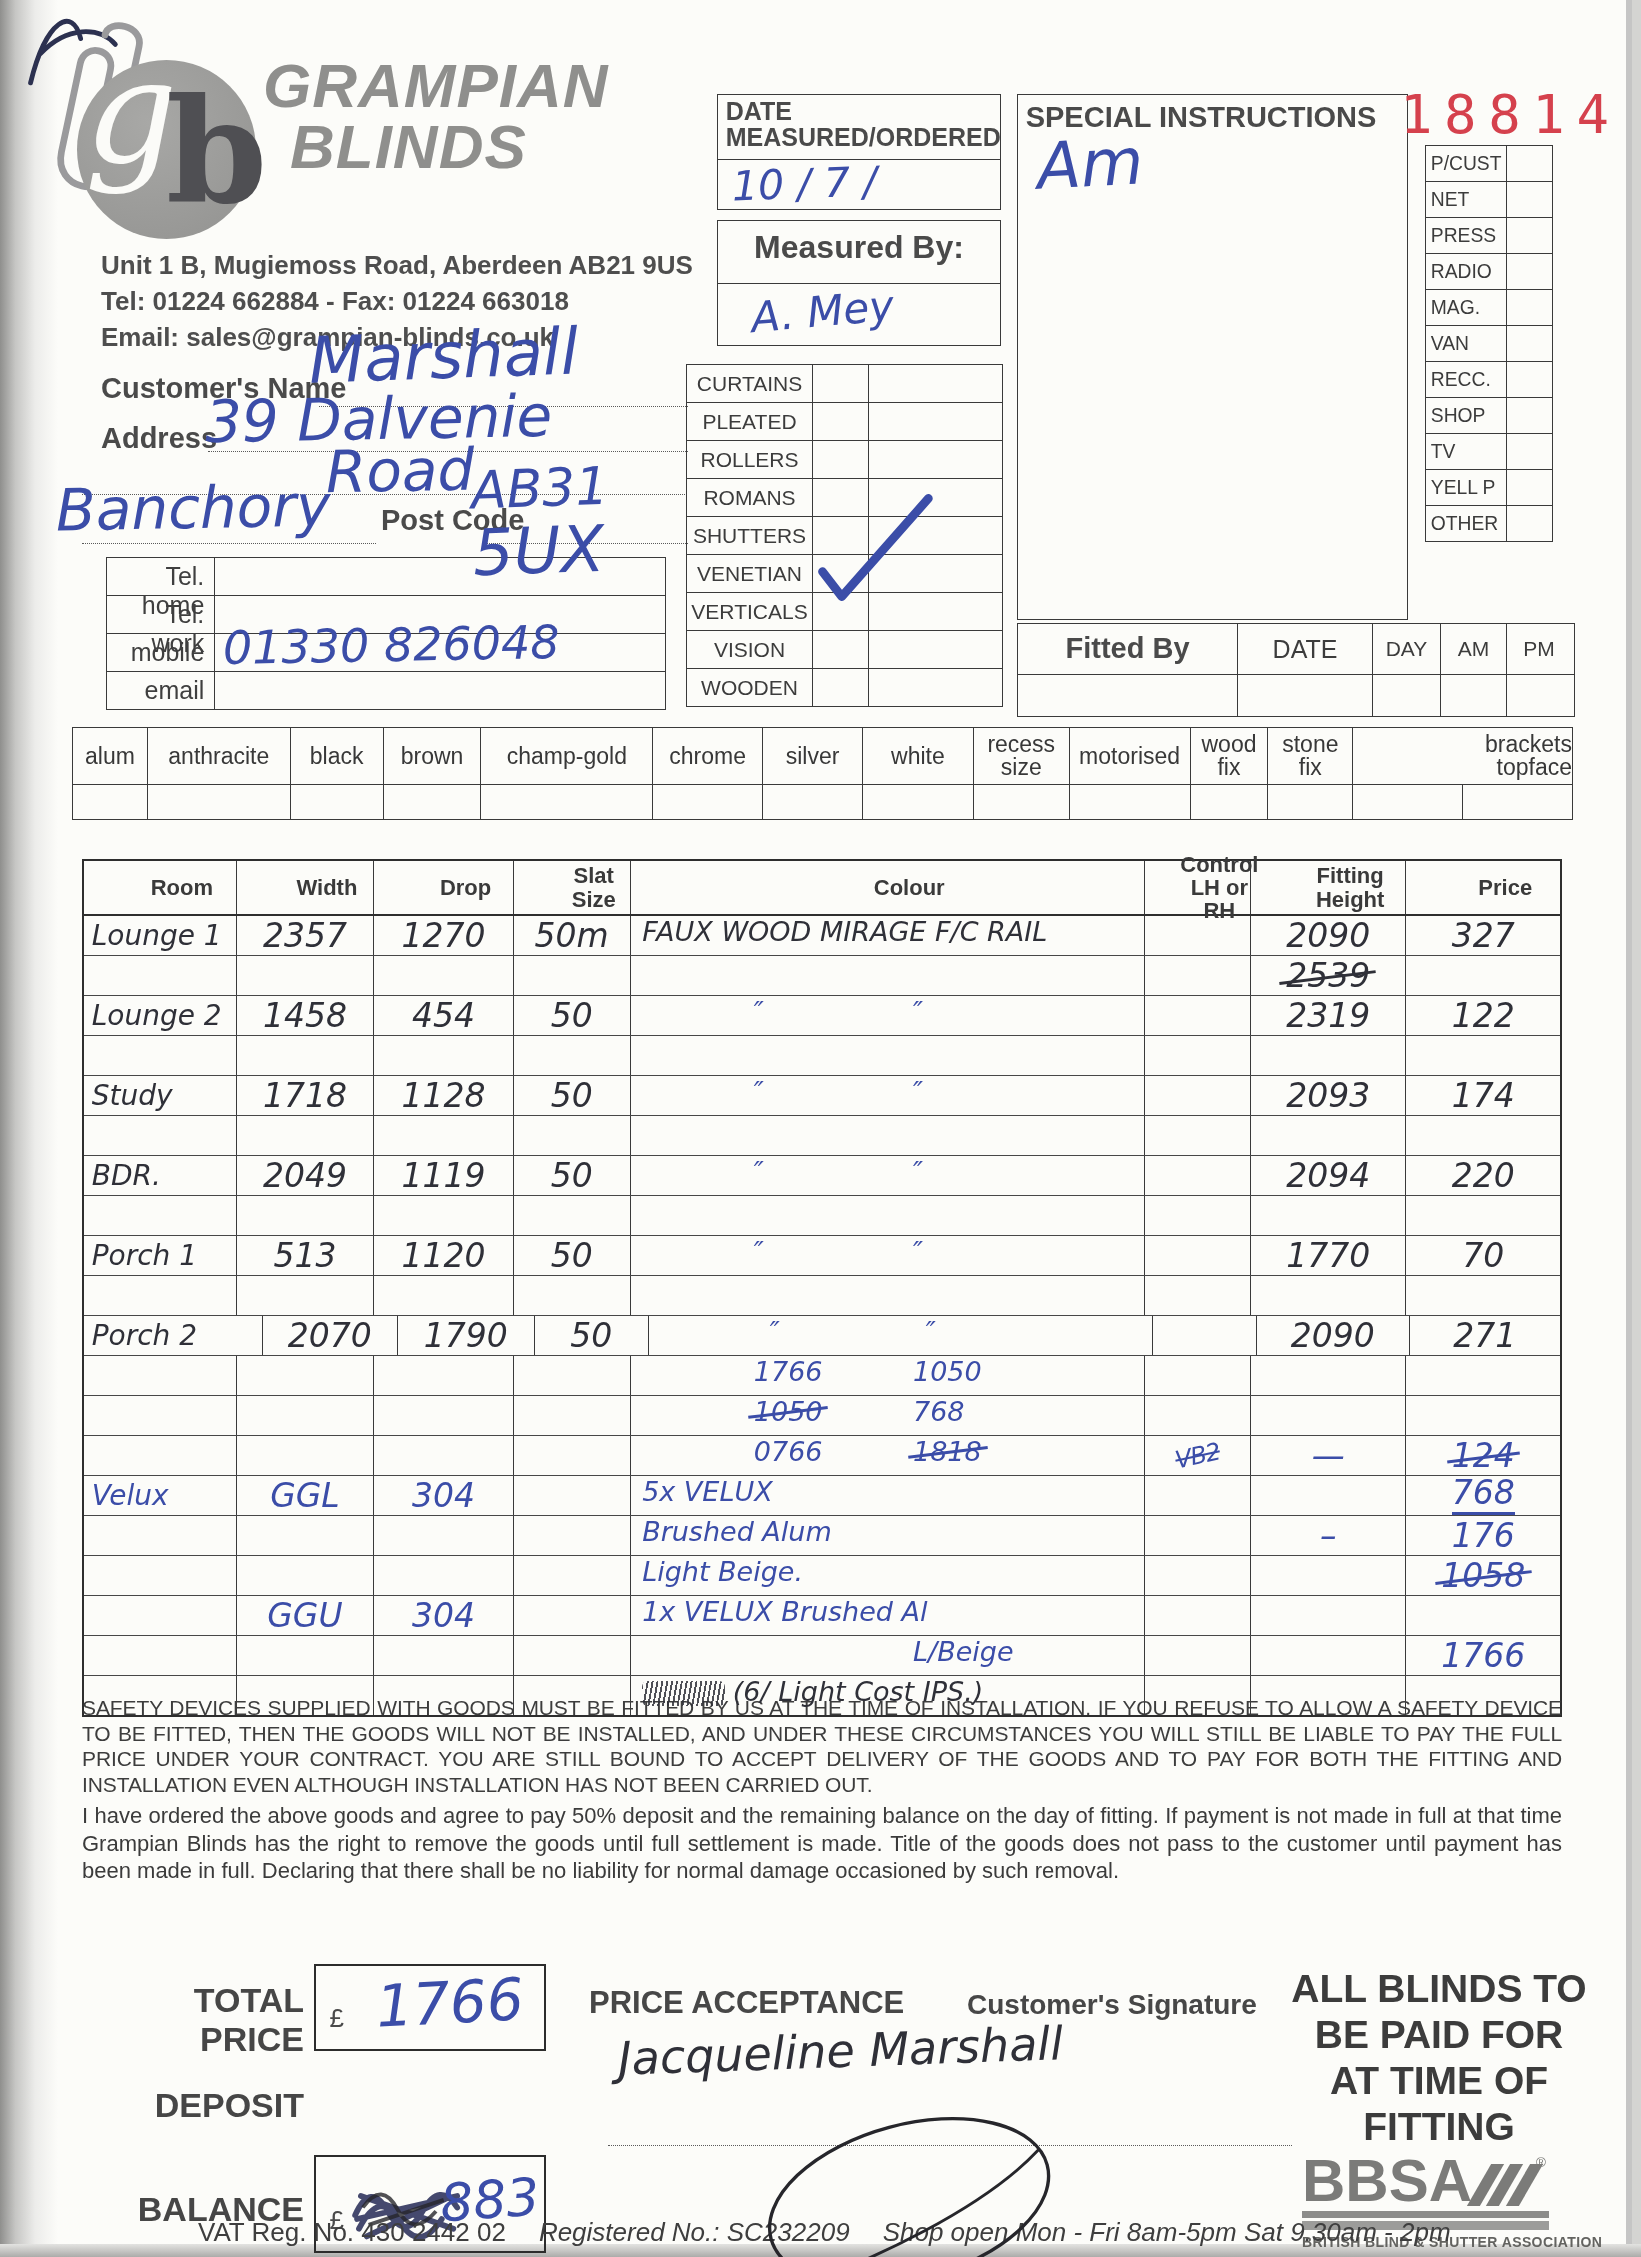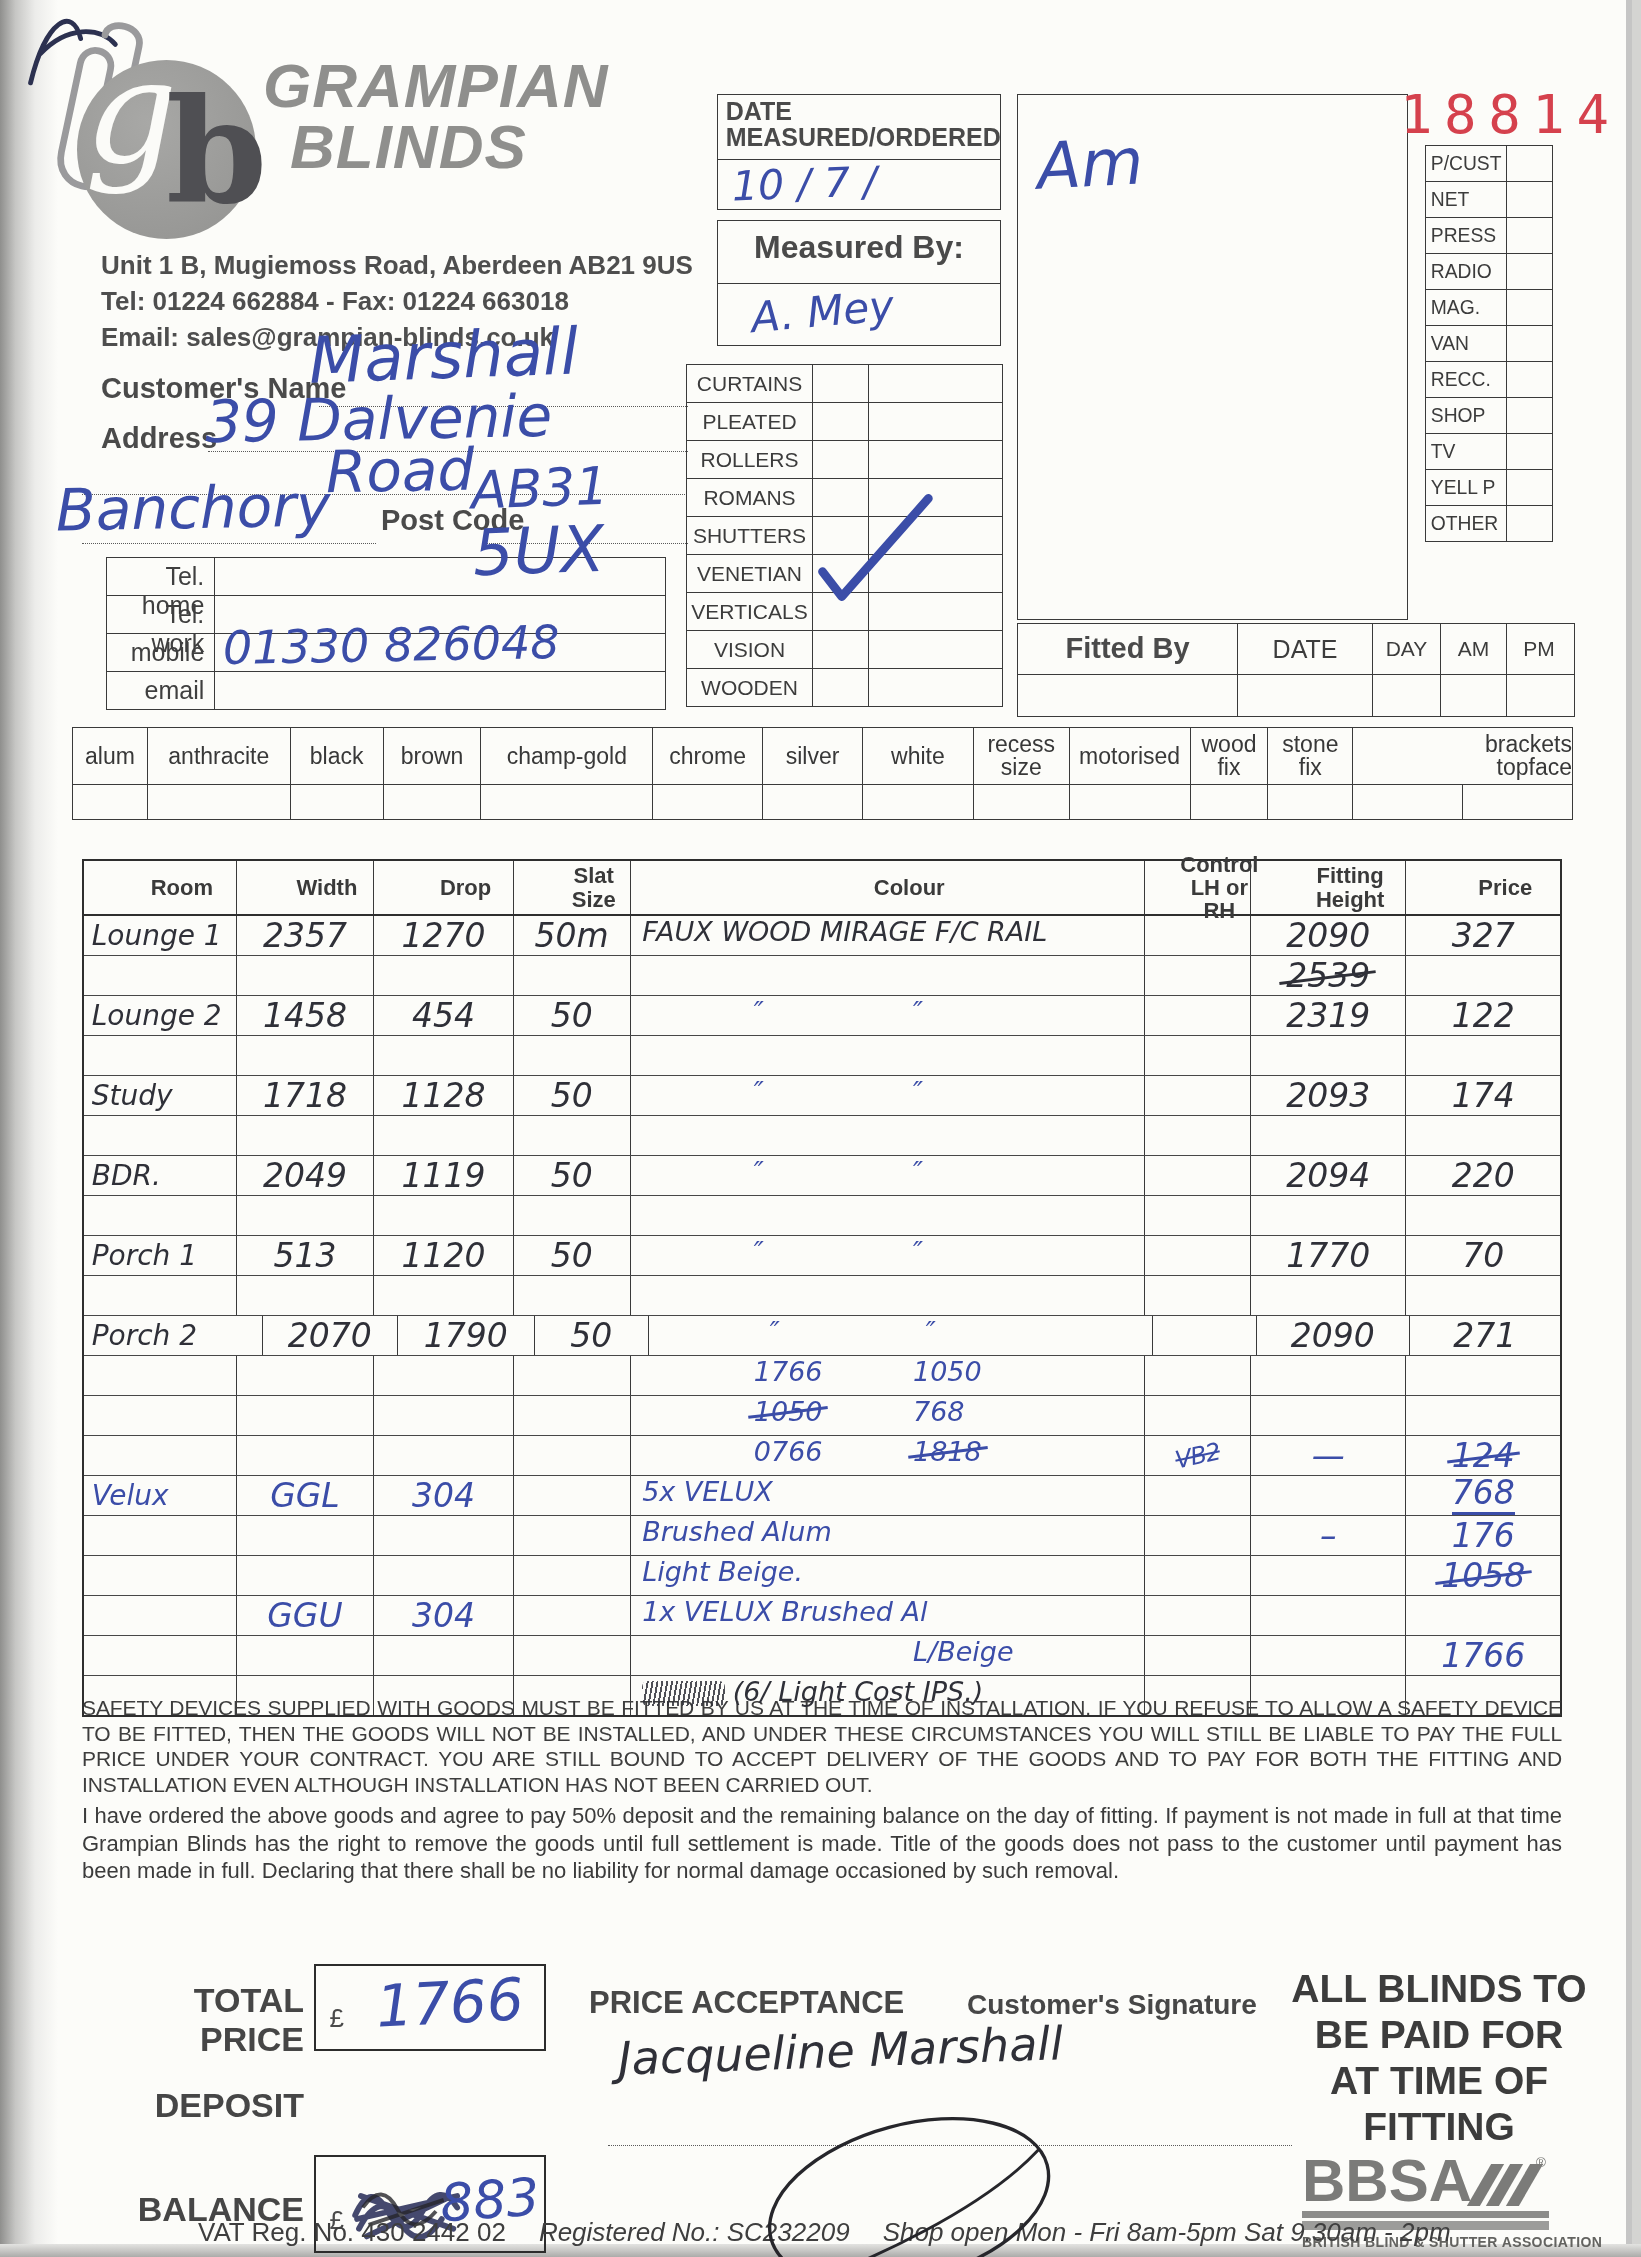--- a/index.html
+++ b/index.html
@@ -174,20 +174,21 @@
   </div>
 
   <div class="abs thinbox meas-box">
     <div class="meas-label lbl">Measured By:</div>
     <div style="position:relative;height:68px;">
       <span class="hw bl" style="position:absolute;left:33px;top:7.7px;font-size:42px;transform:rotate(-5deg);">A. Mey</span>
     </div>
   </div>
 
   <div class="abs thinbox spec-box">
+    <div class="spec-label lbl">SPECIAL INSTRUCTIONS</div>
     <span class="hw bl" style="position:absolute;left:19.3px;top:37px;font-size:64px;transform:rotate(-3deg);">Am</span>
   </div>
 
   <div class="abs form-number">18814</div>
 
   <div class="abs thinbox ls-table" id="lead-source">
       <div class="ls-row">
         <div class="ls-label">P/CUST</div>
         <div class="ls-check"></div>
       </div>

